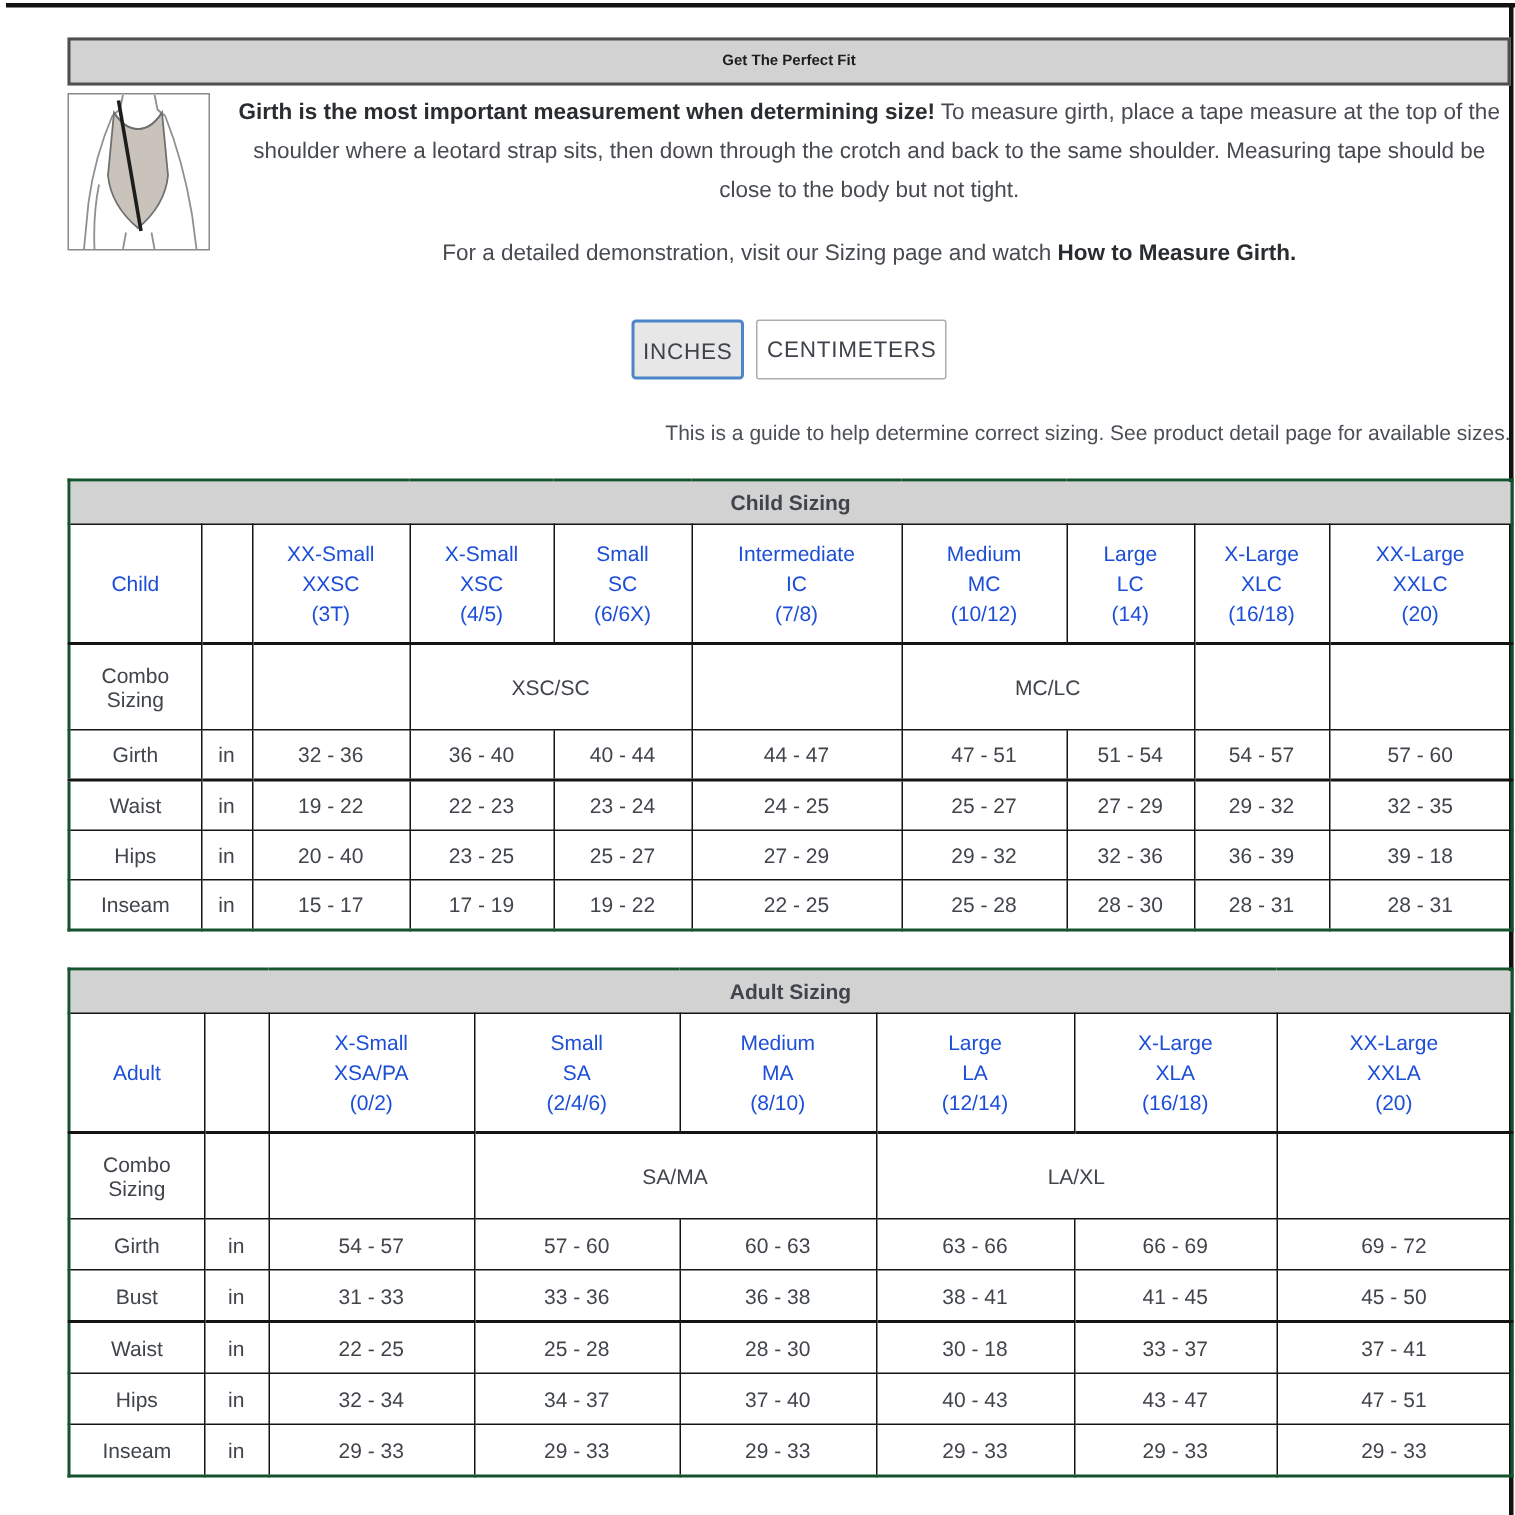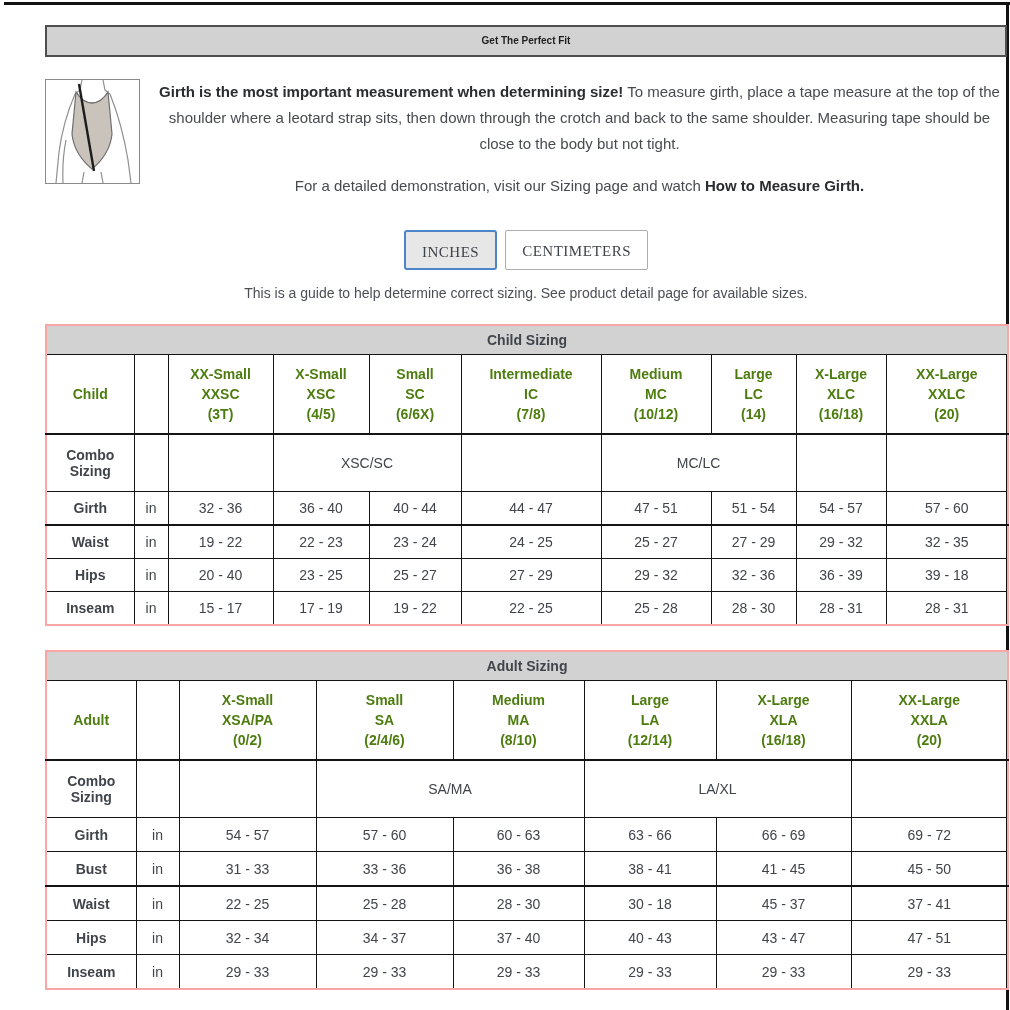--- a/index.html
+++ b/index.html
@@ -9,48 +9,48 @@
   }
   .edge-top{position:absolute;left:4px;top:2px;width:1006px;height:3px;background:#121212;}
   .edge-right{position:absolute;top:2px;right:1px;width:3px;height:1008px;background:#121212;}
   .content{position:absolute;left:45px;top:25px;width:962px;}
 
   .title-bar{
     background:#d2d2d2;border:2px solid #4f4f4f;height:28px;line-height:28px;
     text-align:center;font-weight:bold;font-size:10px;color:#1e1e1e;
   }
 
-  .intro-row{display:flex;margin-top:22px;}
+  .intro-row{display:flex;margin-top:5px;}
   .figure-box{width:93px;height:103px;border:1px solid #8a8a8a;background:#fff;flex:none;}
   .intro-col{flex:1;padding-left:12px;text-align:center;font-size:15px;line-height:26px;color:#474b50;}
   .intro-col b{color:#2a2d30;}
   .demo-line{margin-top:16px;}
 
   .btn-row{margin-top:31px;text-align:center;}
   .unit-btn{
     display:inline-block;vertical-align:middle;height:40px;line-height:40px;
-    padding:0 16px;font-size:15px;letter-spacing:.5px;color:#3f444a;cursor:pointer;
-    font-family:Liberation Serif, serif;background:#fff;border:1px solid #adadad;border-radius:2px;
+    padding:0 6px;font-size:15px;letter-spacing:.5px;color:#3f444a;cursor:pointer;
+    font-family:Liberation Sans, sans-serif;background:#fff;border:1px solid #adadad;border-radius:2px;
   }
   .unit-btn.active{background:#e7e7e7;border:2px solid #4d86c8;border-radius:3px;}
   .btn-gap{display:inline-block;width:8px;}
 
-  .note-line{margin-top:15px;text-align:center;font-size:14px;color:#4a4f55;}
+  .note-line{margin-top:27px;text-align:right;font-size:14px;color:#4a4f55;}
 
   .size-table{
     border-collapse:collapse;table-layout:fixed;width:962px;
-    border:2px solid #fca5a5;
+    border:2px solid #14532d;
   }
   .size-table td{
     border:1px solid #141414;text-align:center;vertical-align:middle;
     color:#40454b;font-size:14px;padding:0;overflow:hidden;
   }
   .section-cell{background:#d2d2d2;font-weight:bold;font-size:15px;color:#1e1e1e;height:28px;}
-  .head-row td{font-weight:bold;color:#4d7c0f;padding:9px 2px;line-height:20px;border-bottom-width:2px;}
-  .lbl{font-weight:bold;color:#33383d;}
+  .head-row td{font-weight:normal;color:#1d4ed8;padding:9px 2px;line-height:20px;border-bottom-width:2px;}
+  .lbl{font-weight:normal;color:#33383d;}
   .combo-row td{height:56px;}
   .data-row td{height:32px;}
   .data-row-a td{height:33px;}
   .thick td{border-bottom-width:2px;}
   .tbl-child{margin-top:23px;}
   .tbl-adult{margin-top:24px;}
 </style>
 </head>
 <body>
 
@@ -288,21 +288,21 @@
       <td>41 - 45</td>
       <td>45 - 50</td>
     </tr>
     <tr class="data-row-a">
       <td class="lbl">Waist</td>
       <td>in</td>
       <td>22 - 25</td>
       <td>25 - 28</td>
       <td>28 - 30</td>
       <td>30 - 18</td>
-      <td>45 - 37</td>
+      <td>33 - 37</td>
       <td>37 - 41</td>
     </tr>
     <tr class="data-row-a">
       <td class="lbl">Hips</td>
       <td>in</td>
       <td>32 - 34</td>
       <td>34 - 37</td>
       <td>37 - 40</td>
       <td>40 - 43</td>
       <td>43 - 47</td>

